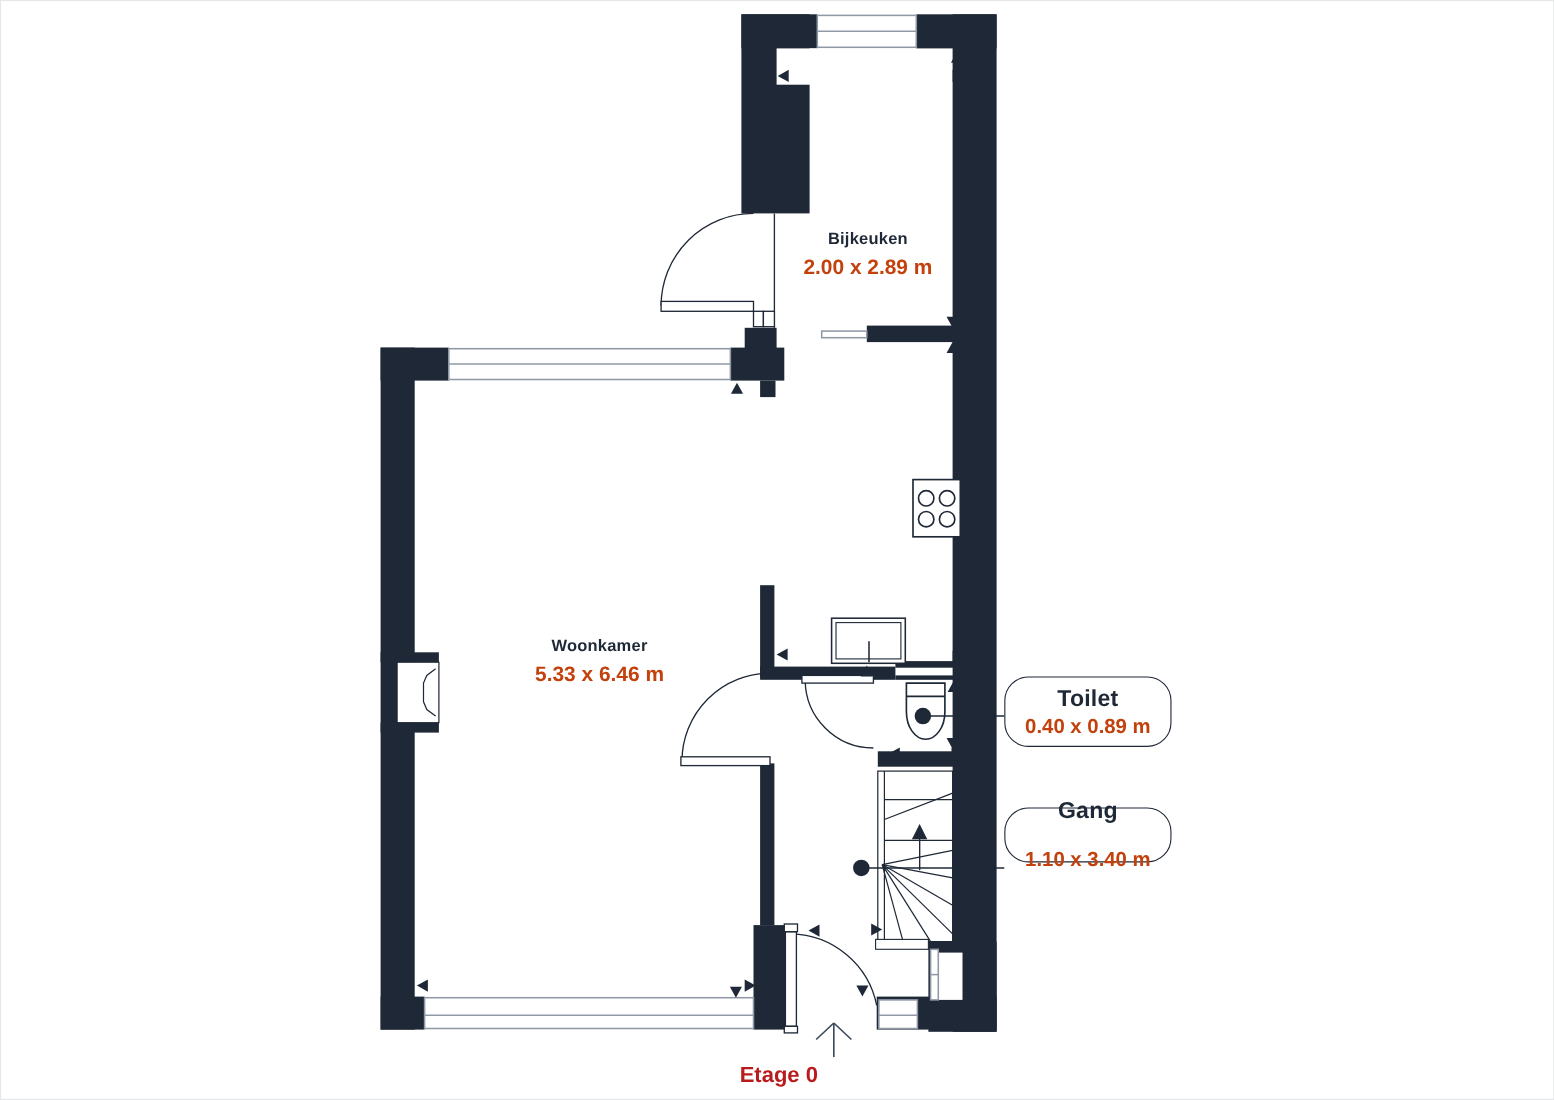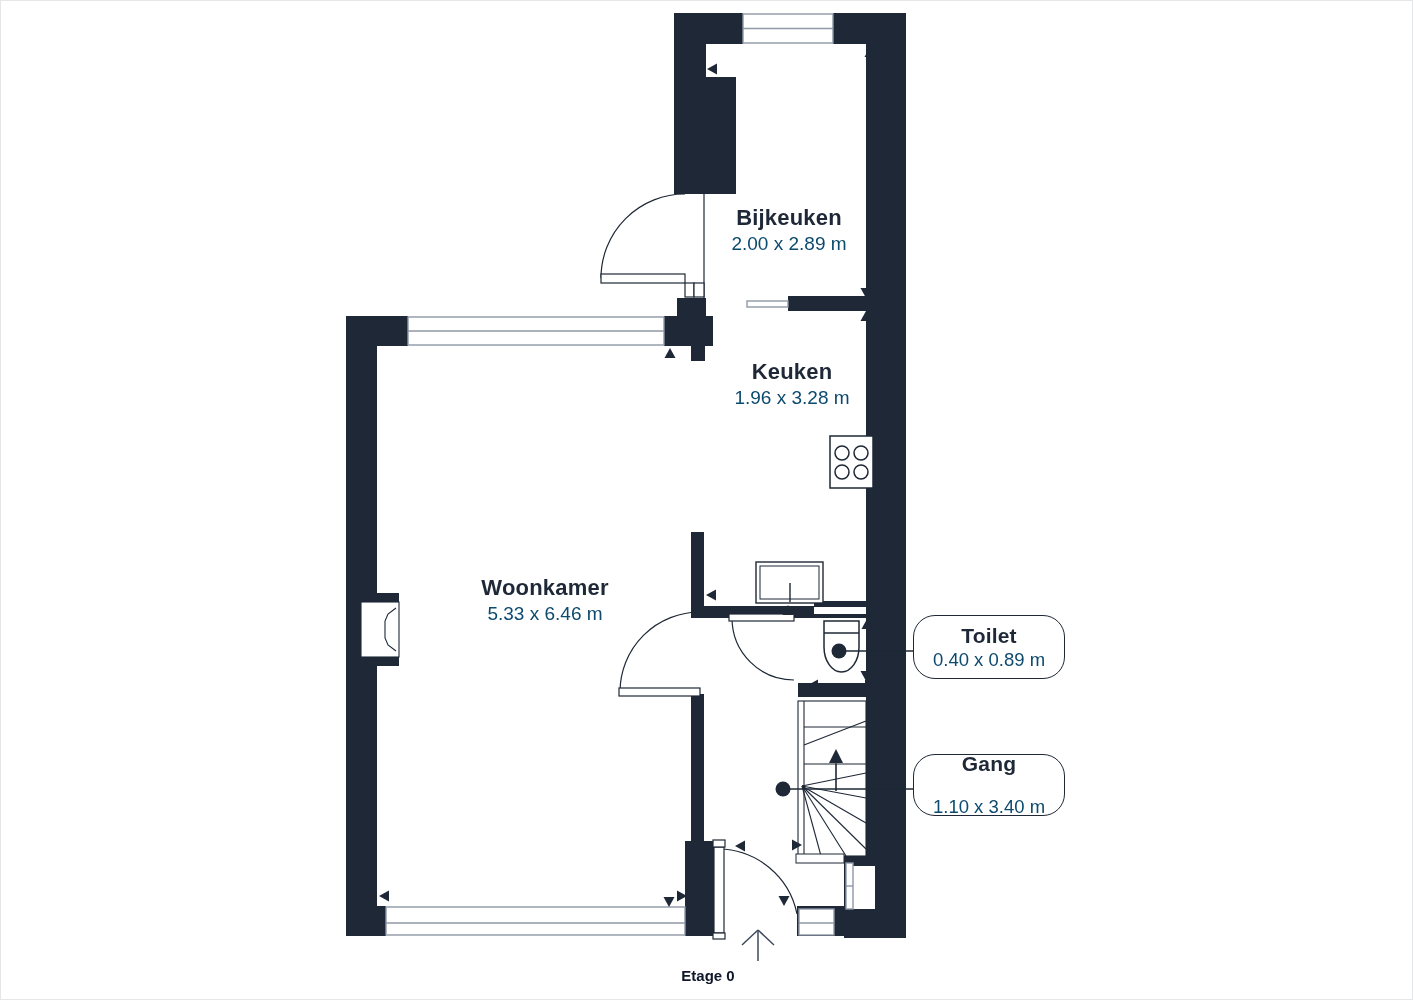--- a/index.html
+++ b/index.html
@@ -6,33 +6,33 @@
   .stage{
     position:relative;width:1411px;height:998px;background:#ffffff;
     border:1px solid #e4e6e8;overflow:hidden;
     font-family:"Liberation Sans", sans-serif;
   }
   .plan-svg{position:absolute;left:0;top:0;}
   .room-label{
     position:absolute;display:flex;flex-direction:column;align-items:center;
     transform:translateX(-50%);text-align:center;white-space:nowrap;pointer-events:none;
   }
-  .room-name{font-size:22px;font-weight:700;color:#1e2836;line-height:27px;letter-spacing:.2px;}
-  .room-dims{font-size:19px;color:#0c4a6e;line-height:26px;}
+  .room-name{font-size:15px;font-weight:700;color:#1e2836;line-height:27px;letter-spacing:.2px;}
+  .room-dims{font-size:19px;color:#c2410c;line-height:26px;font-weight:bold;}
   .callout{
     position:absolute;width:152px;box-sizing:border-box;
     background:#ffffff;border:1.6px solid #1e2836;border-radius:22px;
     display:flex;flex-direction:column;align-items:center;justify-content:center;
     padding:6px 8px;white-space:nowrap;
   }
   .callout .room-name{font-size:21px;line-height:25px;}
   .callout .room-dims{font-size:18.5px;line-height:24px;}
   .floor-label{
     position:absolute;transform:translateX(-50%);
-    font-size:15px;font-weight:700;color:#0f172a;white-space:nowrap;
+    font-size:20px;font-weight:700;color:#b91c1c;white-space:nowrap;
   }
 </style>
 </head>
 <body>
 
 <div class="stage">
 
   <svg class="plan-svg" width="1411" height="998" viewBox="0 0 1411 998">
 
     <g fill="#1e2836" stroke="none">
@@ -191,35 +191,31 @@
       <polygon points="783,905 777.5,895 788.5,895"></polygon>
       <polygon points="378,895 388,889.5 388,900.5"></polygon>
     </g>
   </svg>
 
   <div class="room-label" style="left:788px;top:203px;">
     <div class="room-name">Bijkeuken</div>
     <div class="room-dims">2.00 x 2.89 m</div>
   </div>
 
-  <div class="room-label" style="left:791px;top:357px;">
-    <div class="room-name">Keuken</div>
-    <div class="room-dims">1.96 x 3.28 m</div>
-  </div>
 
   <div class="room-label" style="left:504px;top:573px;margin-left:40px;">
     <div class="room-name">Woonkamer</div>
     <div class="room-dims">5.33 x 6.46 m</div>
   </div>
 
   <div class="callout" style="left:912px;top:614px;height:64px;">
     <div class="room-name">Toilet</div>
     <div class="room-dims">0.40 x 0.89 m</div>
   </div>
 
-  <div class="callout" style="left:912px;top:753px;height:62px;gap:19px;">
+  <div class="callout" style="left:912px;top:733px;height:50px;gap:19px;">
     <div class="room-name">Gang</div>
     <div class="room-dims">1.10 x 3.40 m</div>
   </div>
 
   <div class="floor-label" style="left:707px;top:966px;">Etage 0</div>
 
 </div>
 
 </body></html>

